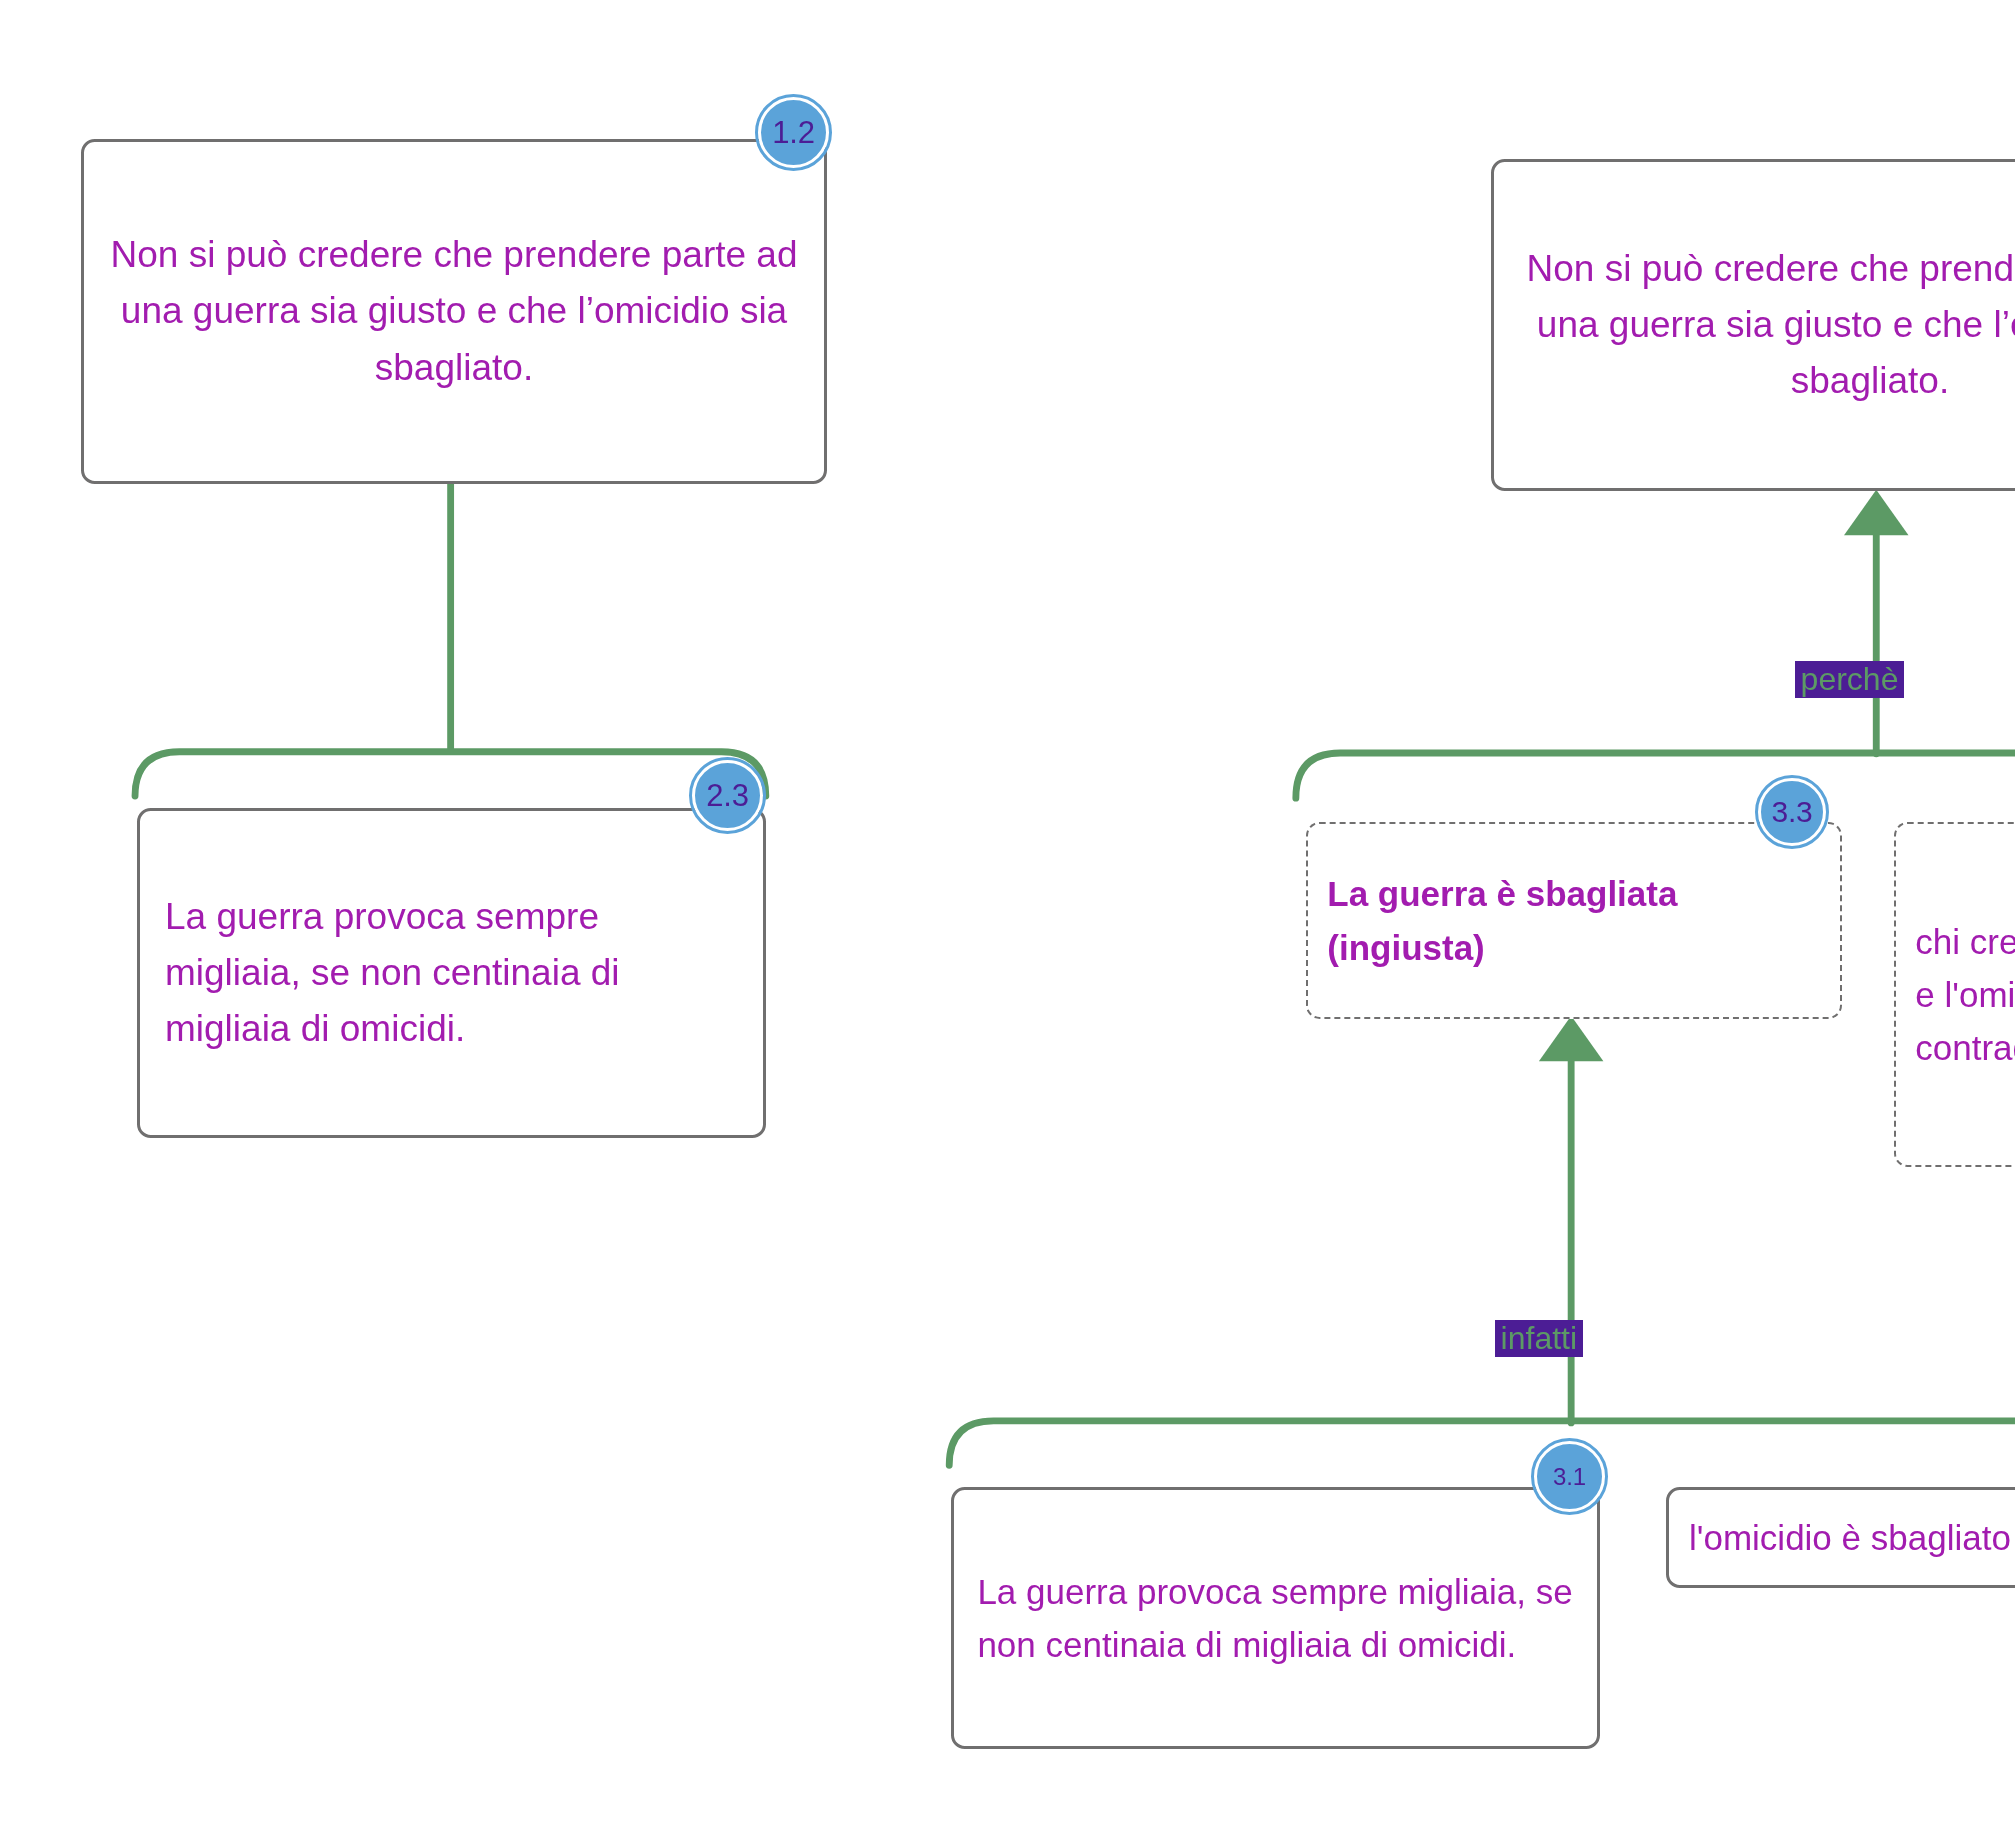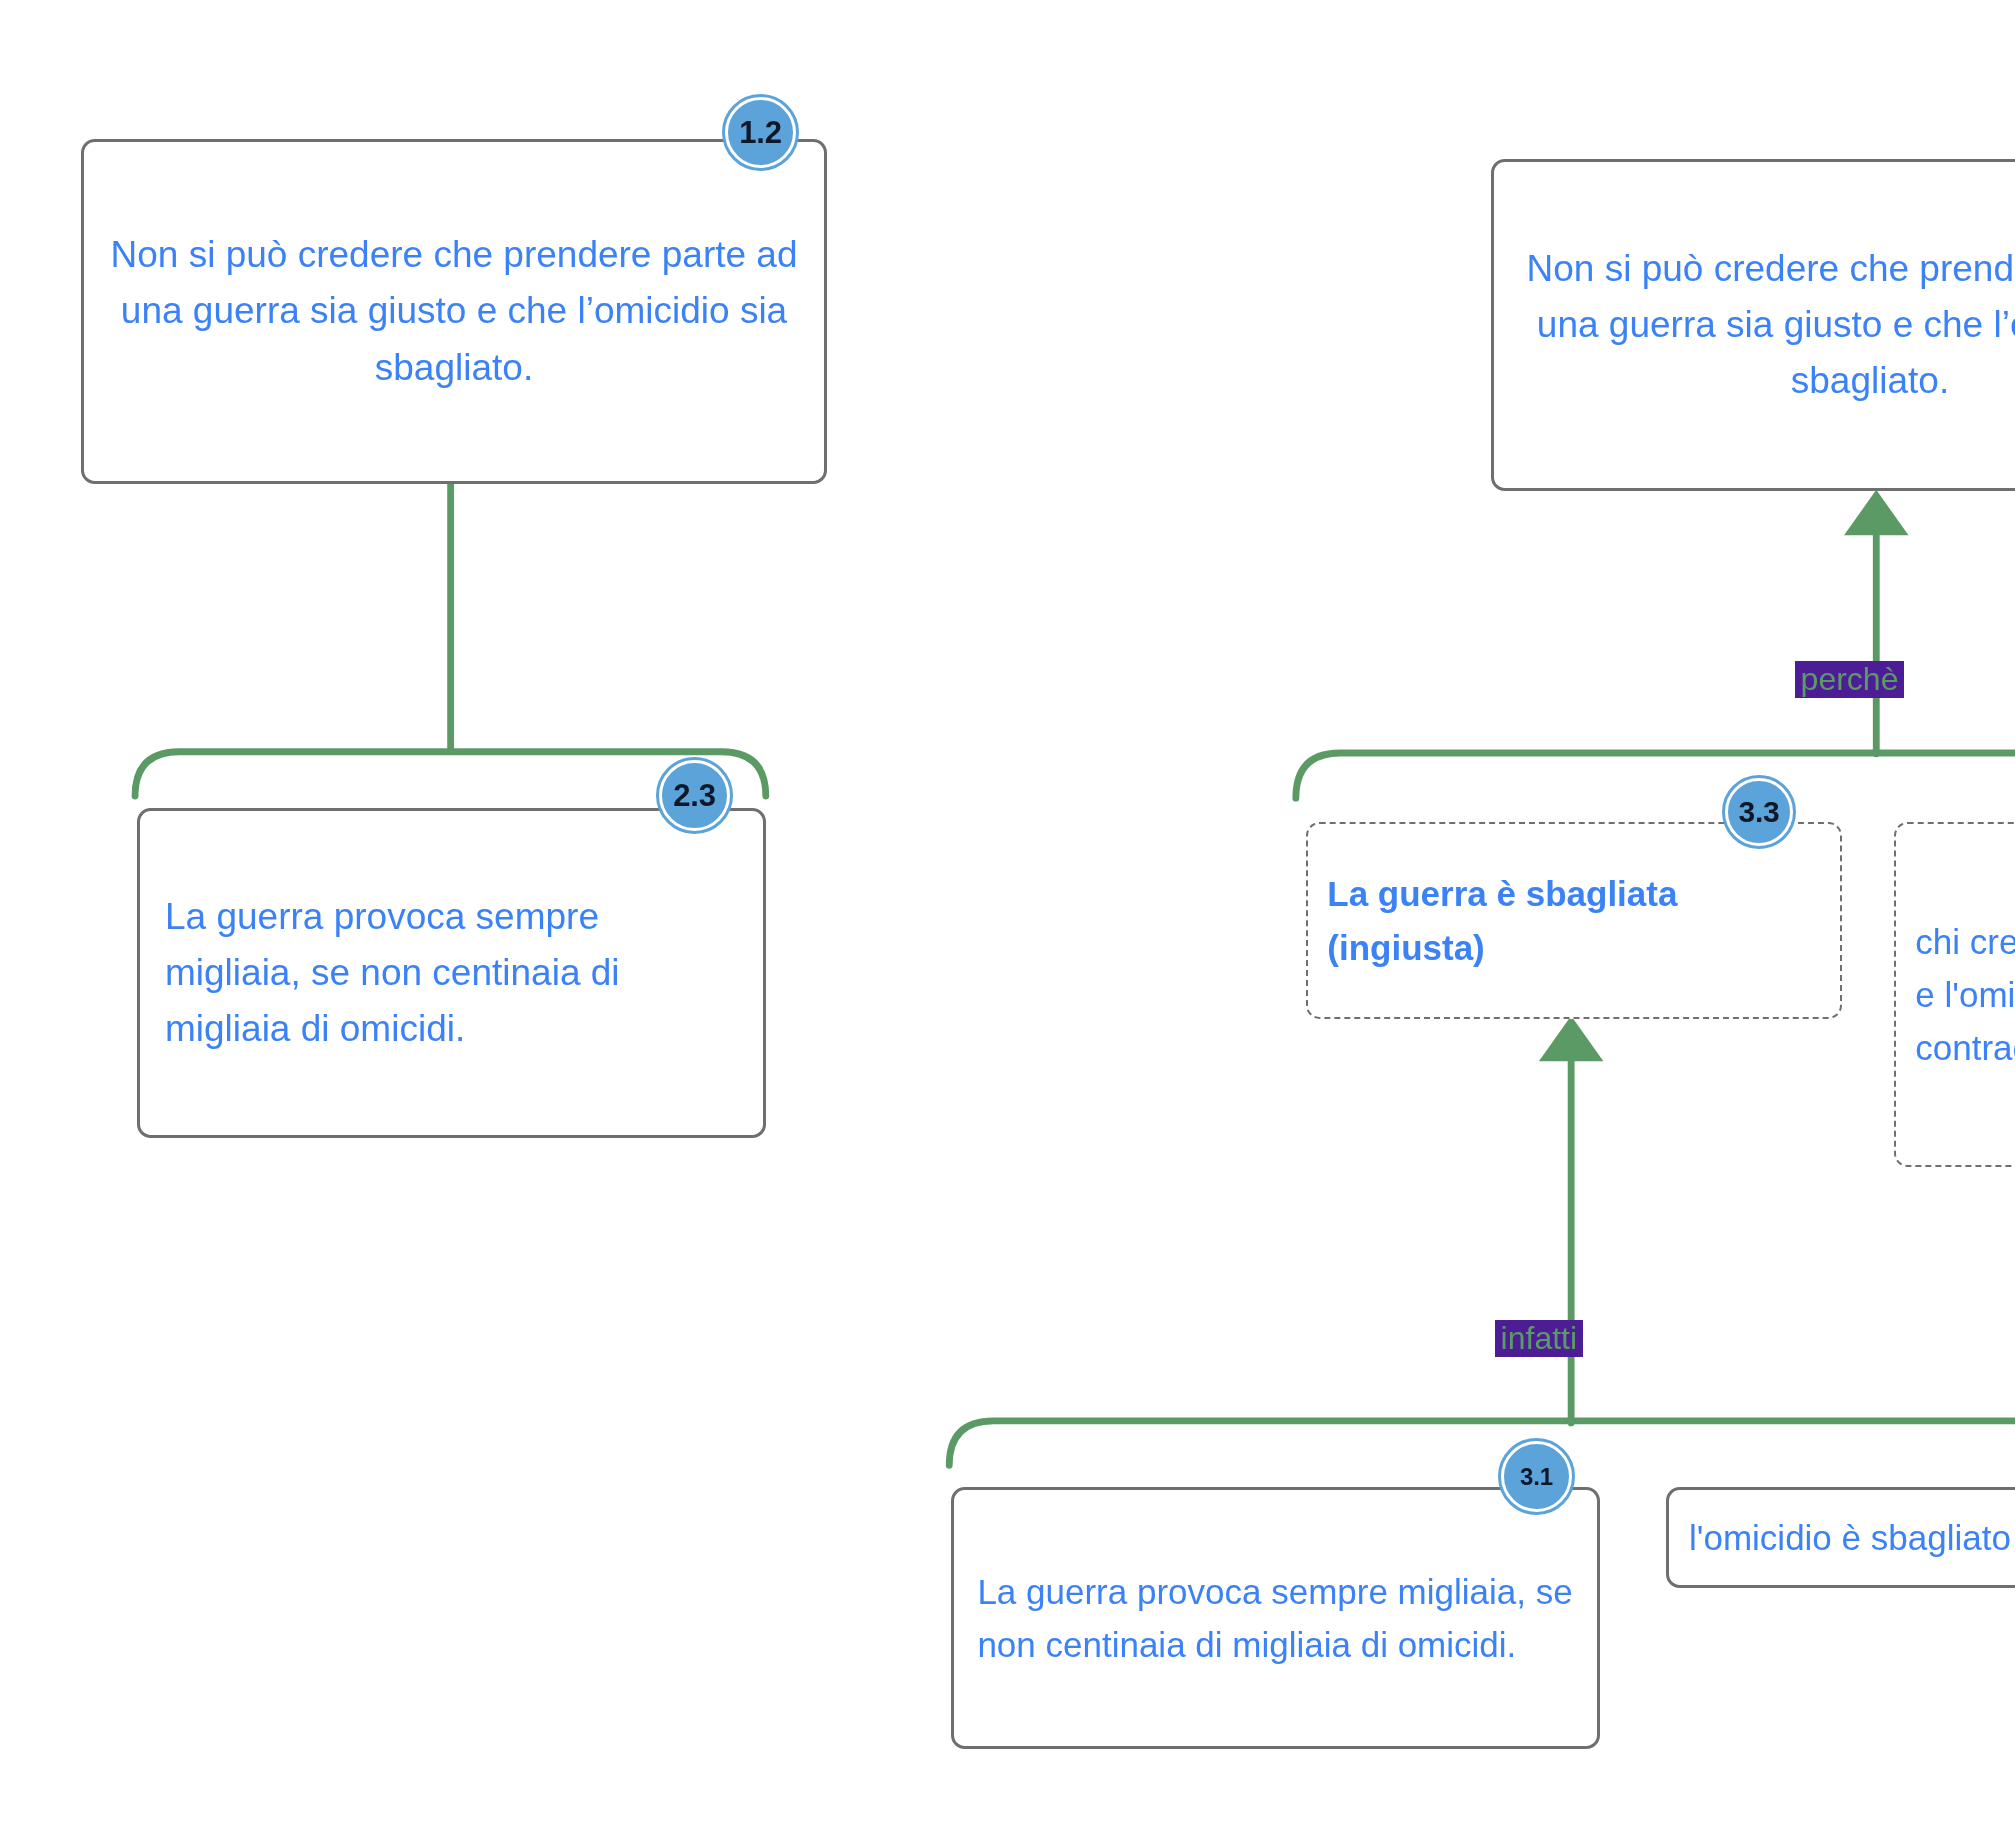--- a/index.html
+++ b/index.html
@@ -25,21 +25,21 @@
     pointer-events: none;
   }
 
   
   .node {
     position: absolute;
     box-sizing: border-box;
     background: #ffffff;
     border: 3.2px solid #706F6F;
     border-radius: 13.7px;
-    color: #3b82f6;
+    color: #a21caf;
     display: flex;
     flex-direction: column;
     justify-content: center;
     line-height: 1.52;
   }
   .node.dashed {
     border-style: dashed;
     border-width: 2.8px;
     border-radius: 13.7px;
   }
@@ -51,27 +51,28 @@
   .node.left   .txt { text-align: left; }
 
   
   .badge {
     position: absolute;
     box-sizing: border-box;
     border-radius: 50%;
     background: #5BA3D9;
     border: 3.6px solid #ffffff;
     outline: 3.6px solid #5BA3D9;
-    color: #0f172a;
+    color: #4c1d95;
     display: flex;
     align-items: center;
     justify-content: center;
-    font-weight: 700;
+    font-weight: 400;
     letter-spacing: -0.2px;
     z-index: 6;
+    margin-left: 33px;
   }
 
   
   .conn-label {
     position: absolute;
     color: #5C9A65;
     background: #4c1d95;
     padding: 0 5.6px;
     white-space: nowrap;
     z-index: 4;

